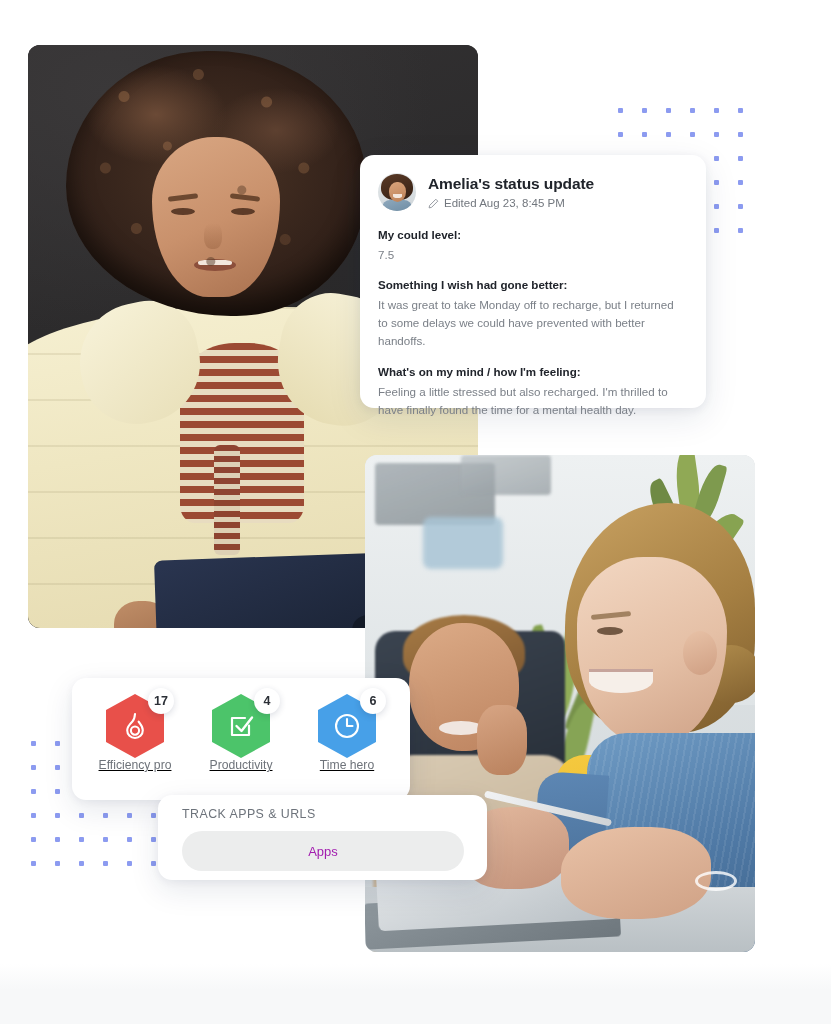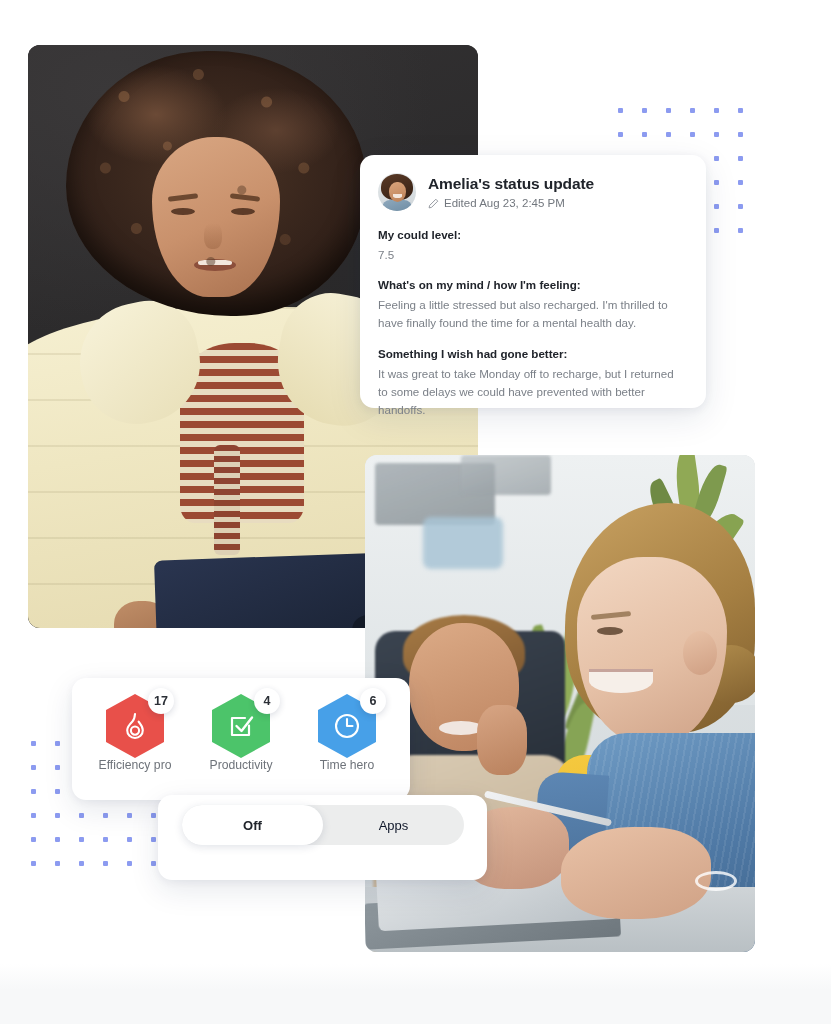--- a/index.html
+++ b/index.html
@@ -211,21 +211,21 @@
   .sc-label{font-size:11.6px;font-weight:700;color:#20242b;line-height:1.45;}
   .sc-value{font-size:11.6px;color:#7b8088;line-height:1.5;margin-top:2px;}
   .sc-para{font-size:11.6px;color:#7b8088;line-height:1.56;margin-top:2px;}
   .sc-block{margin-top:14px;}
 
   
   #badges-card{
     left:72px;top:678px;width:338px;height:122px;
     box-shadow:0 10px 30px rgba(24,39,75,.10), 0 2px 8px rgba(24,39,75,.06);
   }
-  .badges-row{display:flex;justify-content:space-around;align-items:flex-end;padding:16px 10px 0 10px;}
+  .badges-row{display:flex;justify-content:space-around;align-items:flex-end;padding:16px 10px 0 10px;text-decoration:underline;}
   .badge-item{width:100px;display:flex;flex-direction:column;align-items:center;}
   .hexwrap{position:relative;width:58px;height:64px;}
   .hex{
     position:absolute;inset:0;
     clip-path:polygon(50% 0%,100% 25%,100% 75%,50% 100%,0% 75%,0% 25%);
     display:flex;align-items:center;justify-content:center;
   }
   .hex-red{background:#e8504a;}
   .hex-green{background:#4cc46a;}
   .hex-blue{background:#47a0e8;}
@@ -246,21 +246,21 @@
   .track-title{
     padding:12px 0 0 24px;font-size:12.4px;font-weight:400;color:#6d737b;
     letter-spacing:.45px;
   }
   .segmented{
     margin:10px 0 0 24px;width:282px;height:40px;border-radius:20px;background:#eceded;
     display:flex;align-items:center;position:relative;
   }
   .seg{
     flex:1;height:40px;display:flex;align-items:center;justify-content:center;
-    font-size:13px;color:#0f172a;border-radius:20px;position:relative;z-index:2;
+    font-size:13px;color:#a21caf;border-radius:20px;position:relative;z-index:2;
   }
   .seg.active{
     background:#ffffff;color:#20242b;font-weight:700;
     box-shadow:0 2px 8px rgba(24,39,75,.13);
   }
 </style>
 </head>
 <body>
 
 <div class="stage">
@@ -424,37 +424,37 @@
         <div class="av-scarf"></div>
         <div class="av-face"></div>
         <div class="av-smile"></div>
       </div>
       <div class="sc-head-txt">
         <div class="sc-title">Amelia's status update</div>
         <div class="sc-meta">
           <svg class="pencil" viewBox="0 0 16 16">
             <path d="M11.4 1.8 L14.2 4.6 L5.2 13.6 L1.6 14.4 L2.4 10.8 Z" fill="none" stroke="#8a8f96" stroke-width="1.3" stroke-linejoin="round"></path>
           </svg>
-          <span>Edited Aug 23, 2:45 PM</span>
+          <span>Edited Aug 23, 8:45 PM</span>
         </div>
       </div>
     </div>
 
     <div class="sc-body">
       <div>
         <div class="sc-label">My could level:</div>
         <div class="sc-value">7.5</div>
       </div>
       <div class="sc-block">
+        <div class="sc-label">Something I wish had gone better:</div>
+        <div class="sc-para">It was great to take Monday off to recharge, but I returned to some delays we could have prevented with better handoffs.</div>
+      </div>
+      <div class="sc-block">
         <div class="sc-label">What's on my mind / how I'm feeling:</div>
         <div class="sc-para">Feeling a little stressed but also recharged. I'm thrilled to have finally found the time for a mental health day.</div>
-      </div>
-      <div class="sc-block">
-        <div class="sc-label">Something I wish had gone better:</div>
-        <div class="sc-para">It was great to take Monday off to recharge, but I returned to some delays we could have prevented with better handoffs.</div>
       </div>
     </div>
   </div>
 
   <div class="card" id="badges-card">
     <div class="badges-row">
 
       <div class="badge-item">
         <div class="hexwrap">
           <div class="hex hex-red">
@@ -491,20 +491,20 @@
           </div>
           <div class="count">6</div>
         </div>
         <div class="badge-label">Time hero</div>
       </div>
 
     </div>
   </div>
 
   <div class="card" id="track-card">
+    <div class="track-title">TRACK APPS &amp; URLS</div>
     <div class="segmented">
-      <div class="seg active">Off</div>
       <div class="seg">Apps</div>
     </div>
   </div>
 
   <div class="page-band"></div>
 </div>
 
 </body></html>

